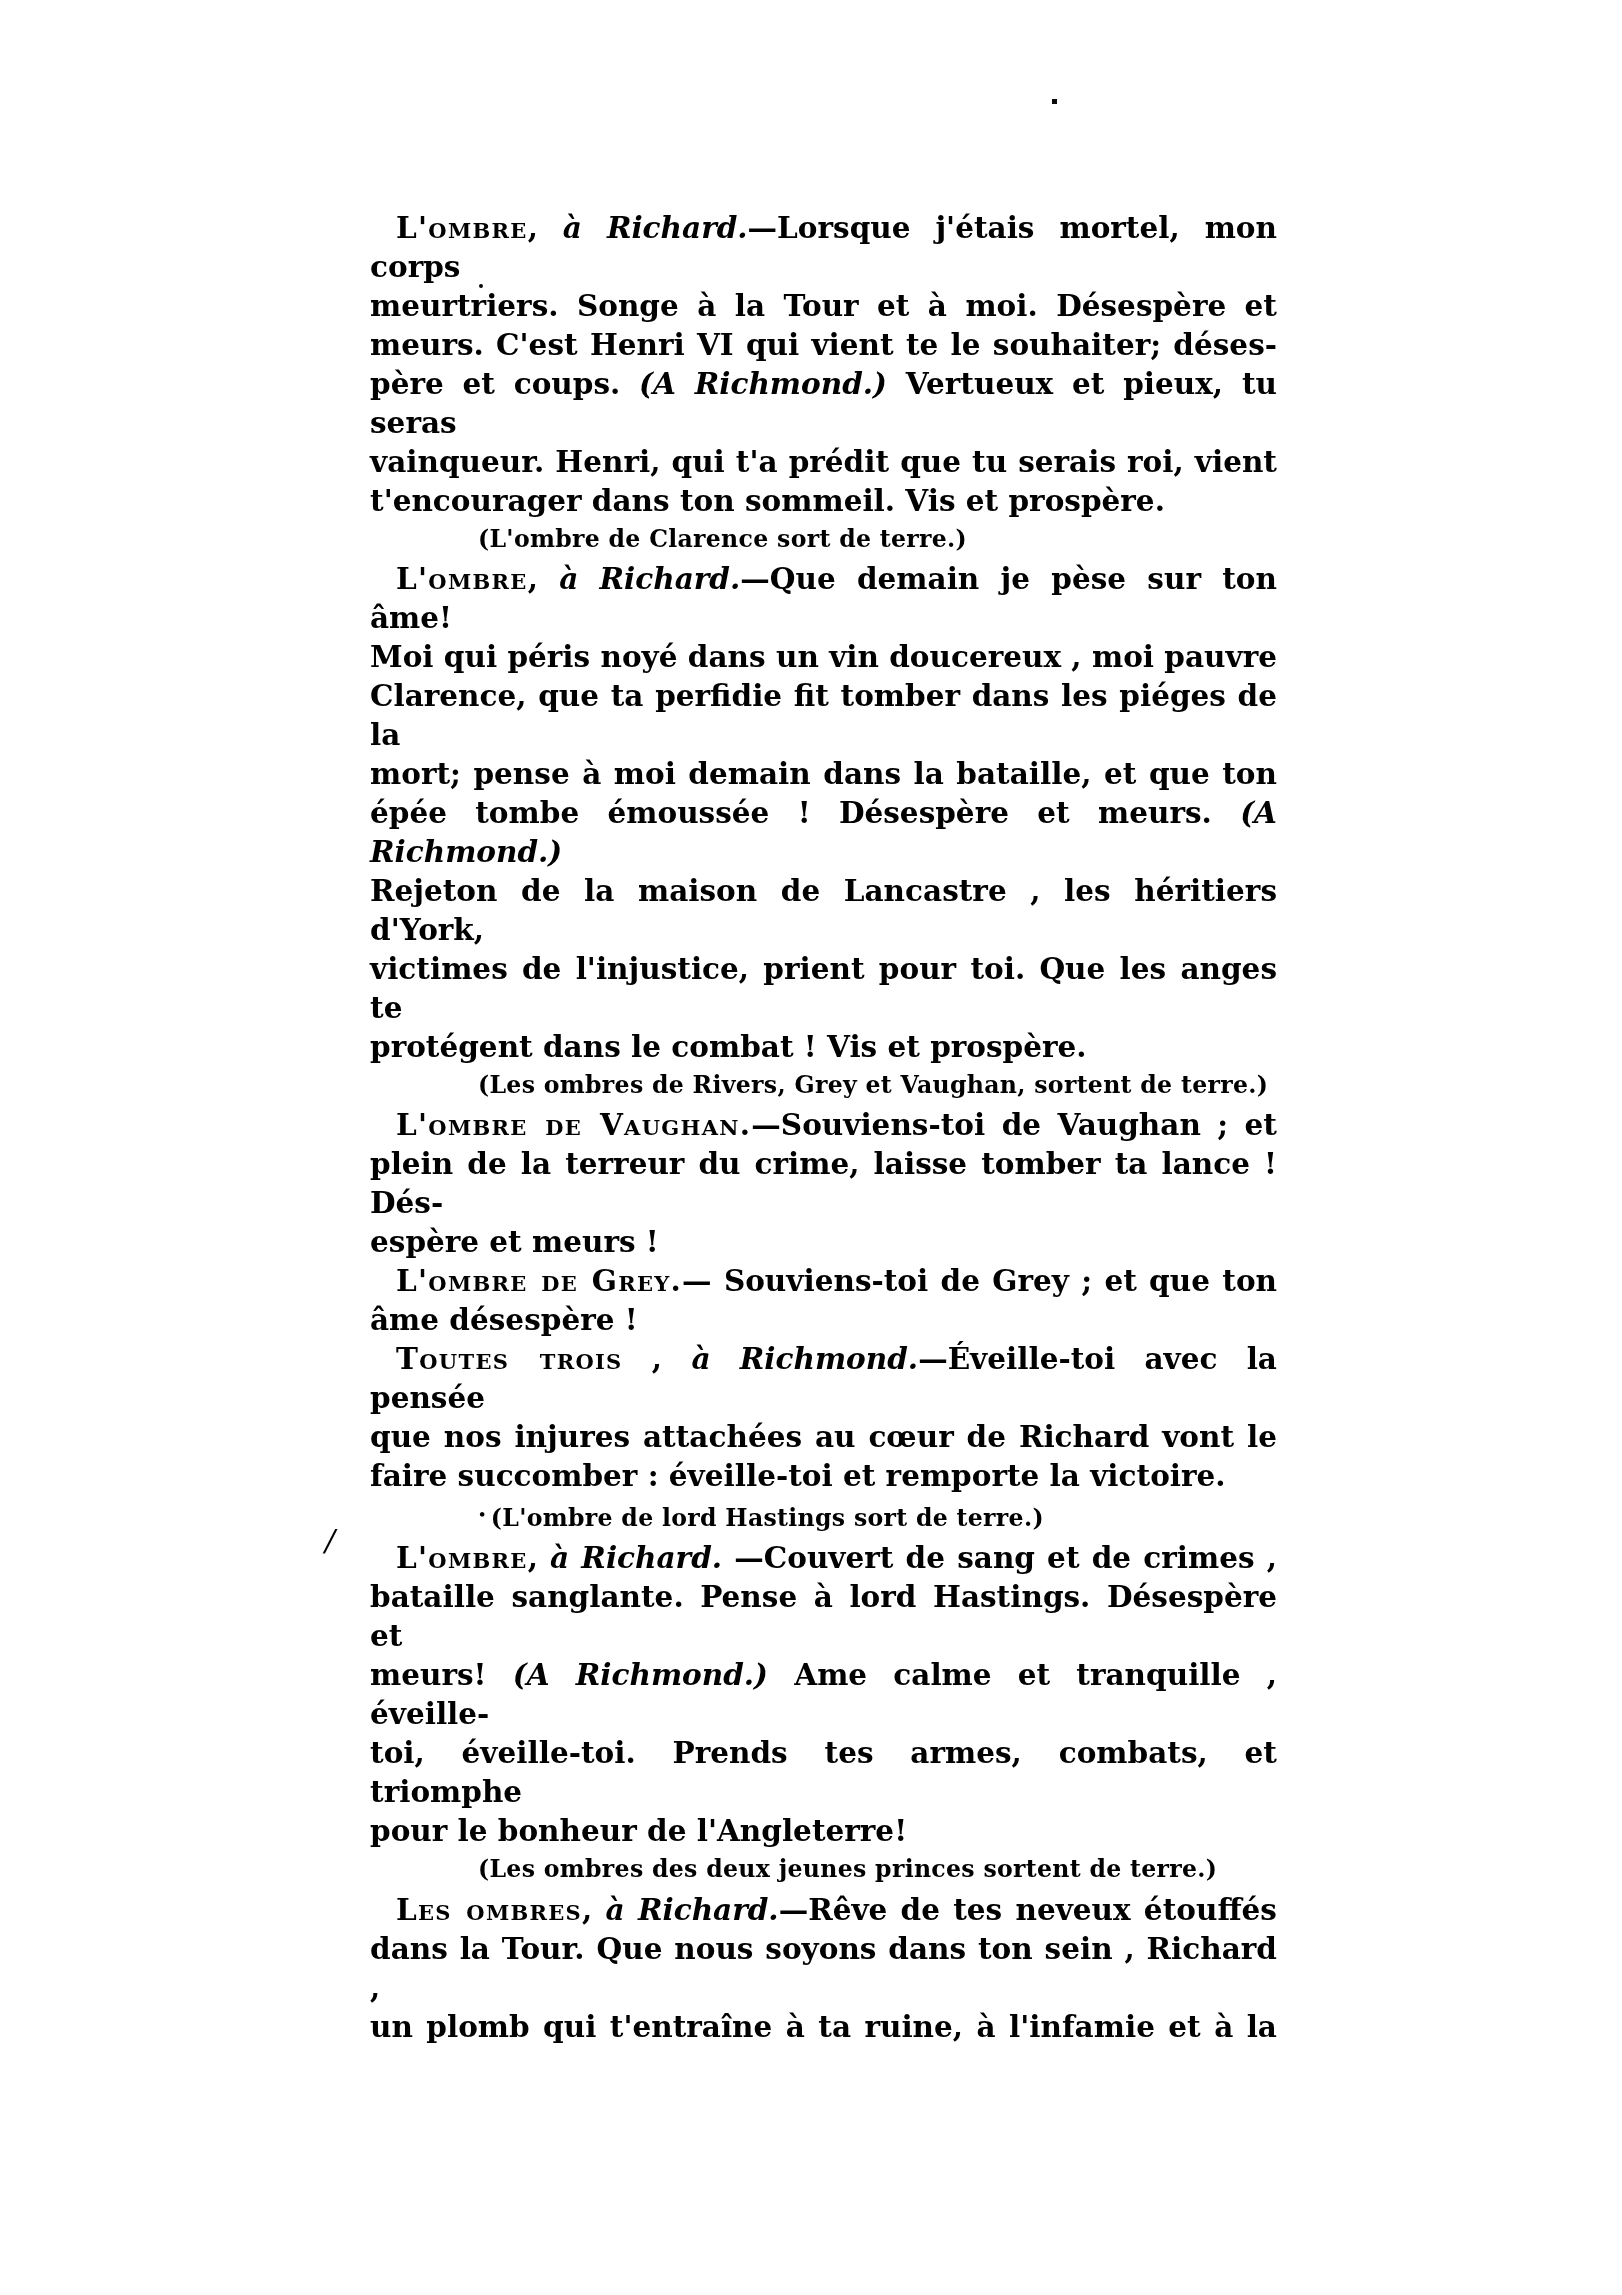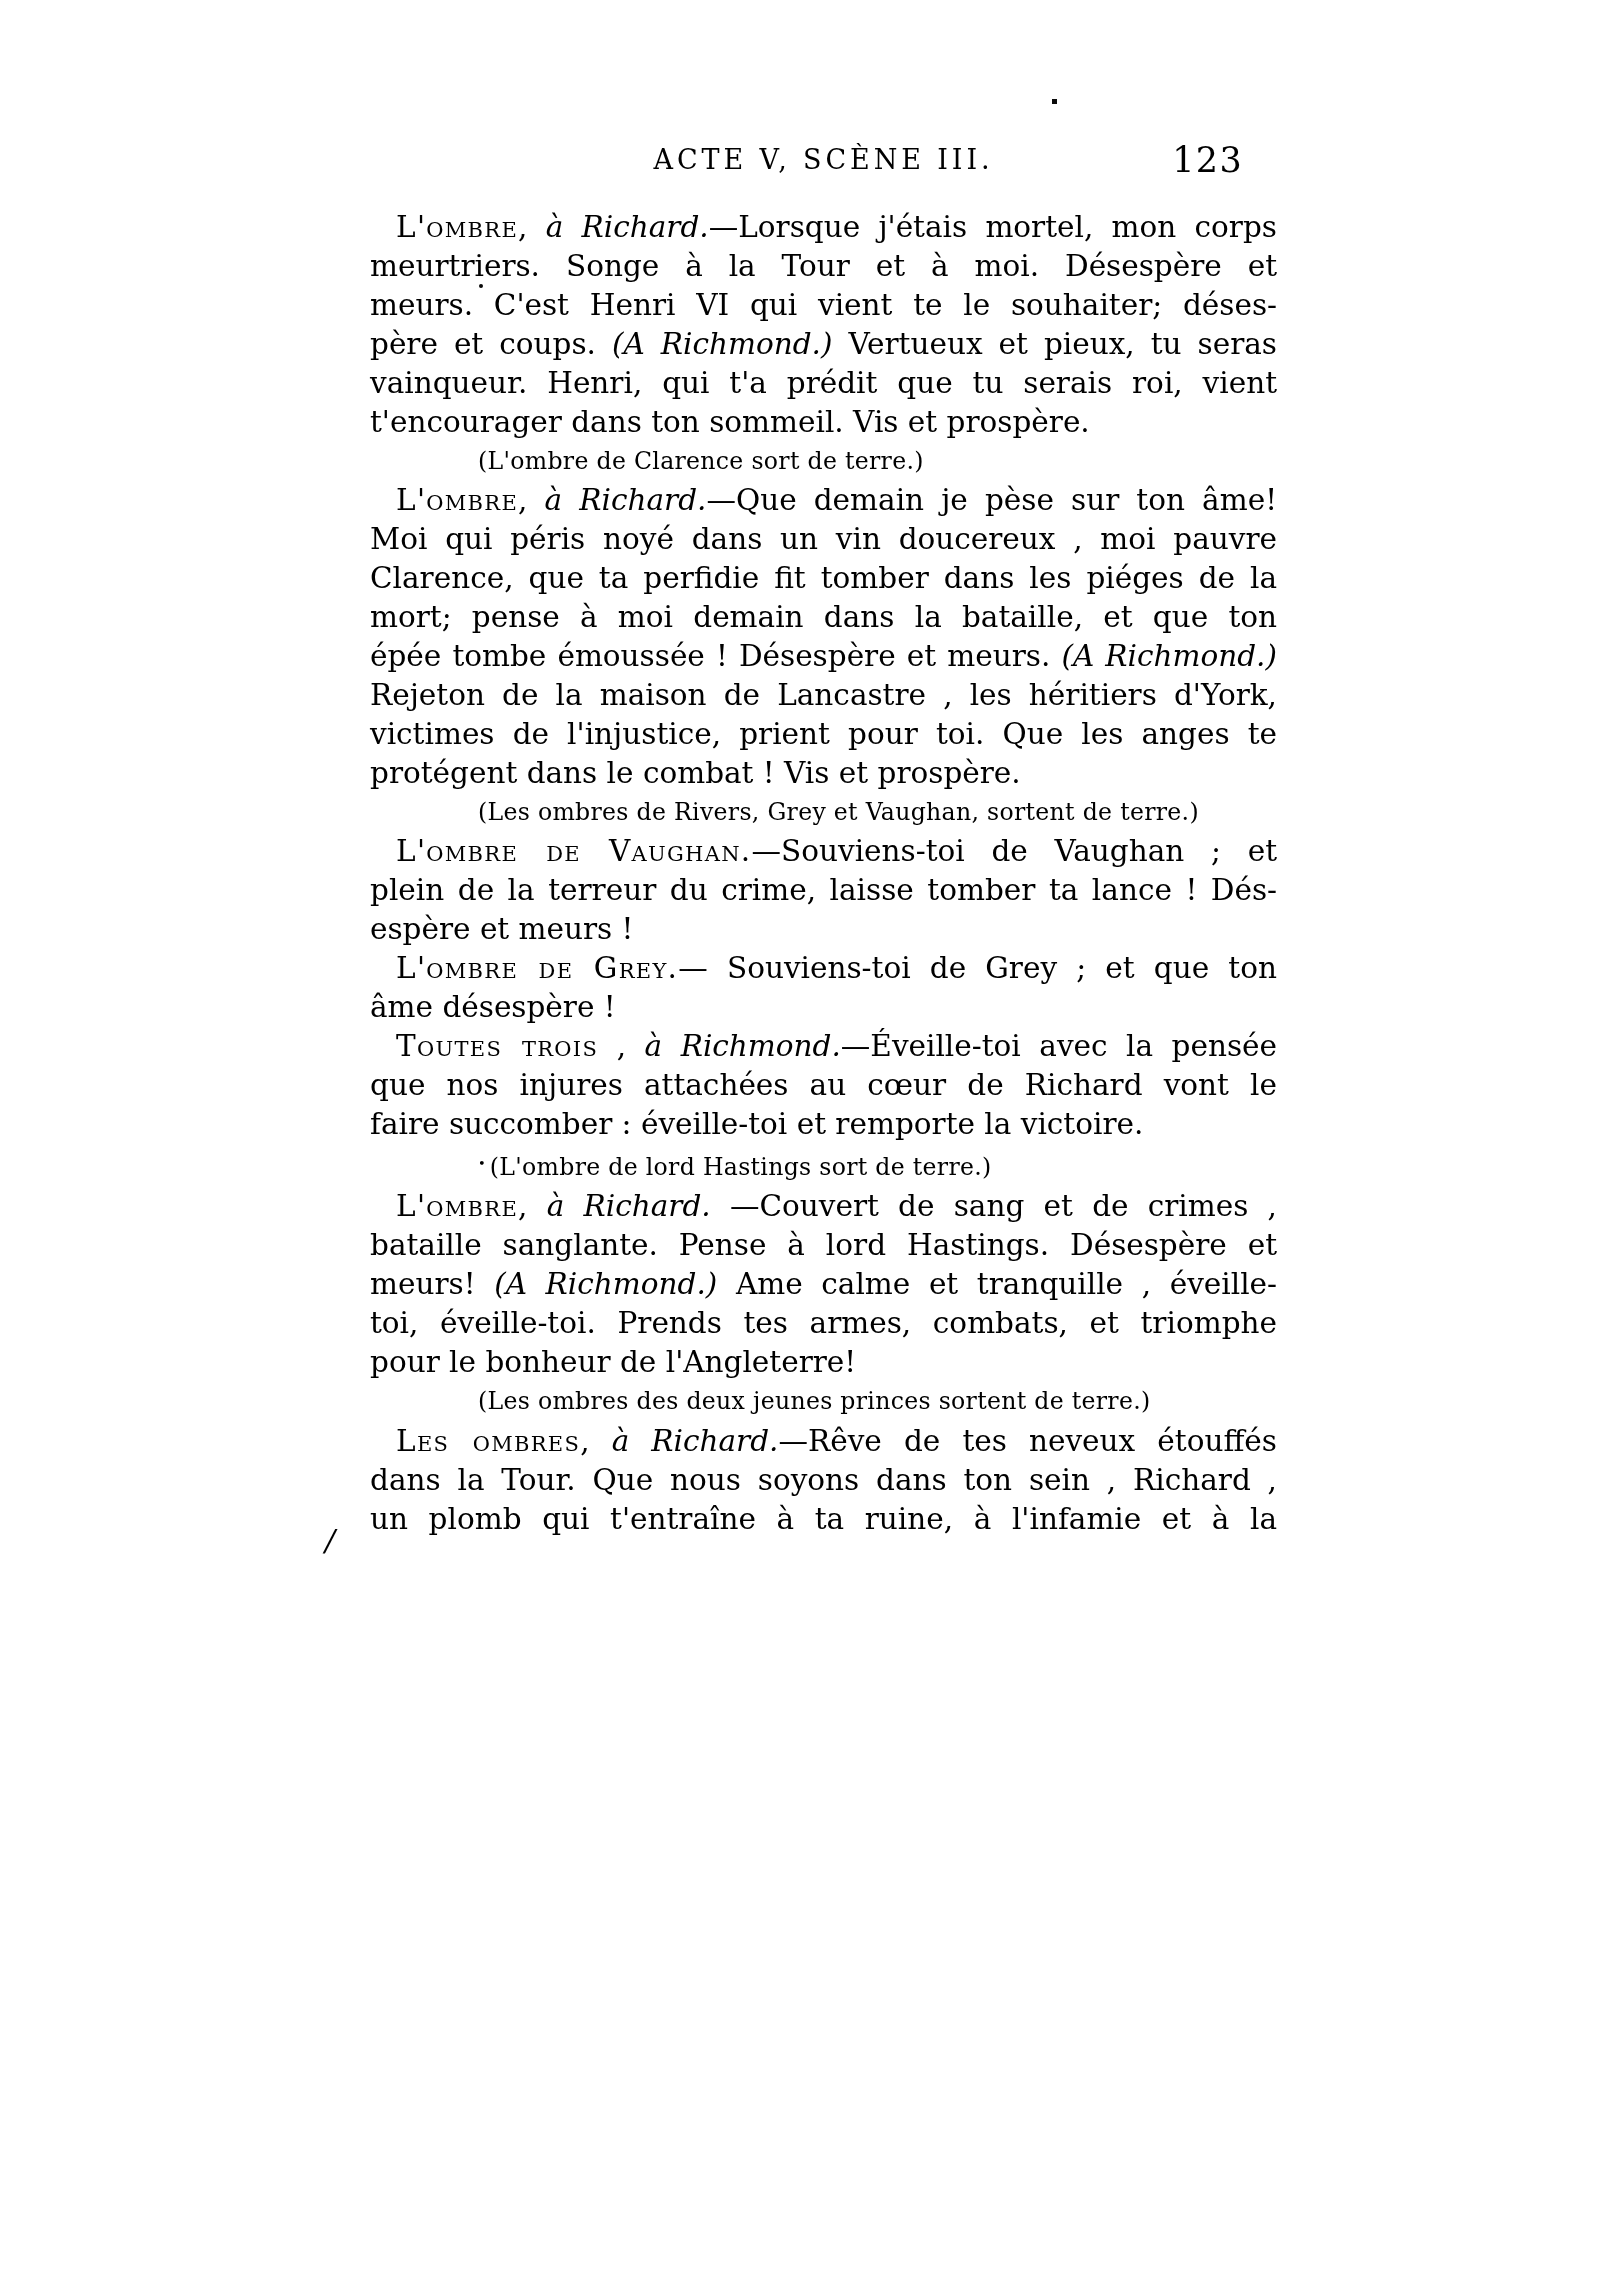--- a/index.html
+++ b/index.html
@@ -45,21 +45,21 @@
   }
   
   .text-block {
     position: absolute;
     left: 370px;
     top: 208px;
     width: 907px;
     font-size: 29.5px;
     line-height: 39px;
   }
-  .para { margin: 0; }
+  .para { margin: 0; font-weight: bold; }
   .para.speech .line.first { text-indent: 26px; }
   .line {
     display: block;
     min-height: 39px;
   }
   .line.jl {
     text-align: justify;
     text-align-last: justify;
   }
   .para.stage .line {
@@ -100,24 +100,20 @@
 </style>
 </head>
 <body>
 
 <div class="sheet">
 
   <div class="ink-speck"></div>
   <div class="stray-dot"></div>
   <div class="margin-slash">/</div>
 
-  <div class="header-row">
-    <span class="header-title">ACTE V, SCÈNE III.</span>
-    <span class="page-number">123</span>
-  </div>
 
   <div class="text-block">
       <div class="para speech">
         <div class="line jl first"><span class="sc">L'ombre</span><span class="rn">, </span><span class="it">à Richard.</span><span class="rn">—Lorsque j'étais mortel, mon corps</span></div>
         <div class="line jl"><span class="rn">meurtriers. Songe à la Tour et à moi. Désespère et</span></div>
         <div class="line jl"><span class="rn">meurs. C'est Henri VI qui vient te le souhaiter; déses-</span></div>
         <div class="line jl"><span class="rn">père et coups. </span><span class="it">(A Richmond.)</span><span class="rn"> Vertueux et pieux, tu seras</span></div>
         <div class="line jl"><span class="rn">vainqueur. Henri, qui t'a prédit que tu serais roi, vient</span></div>
         <div class="line"><span class="rn">t'encourager dans ton sommeil. Vis et prospère.</span></div>
       </div>

